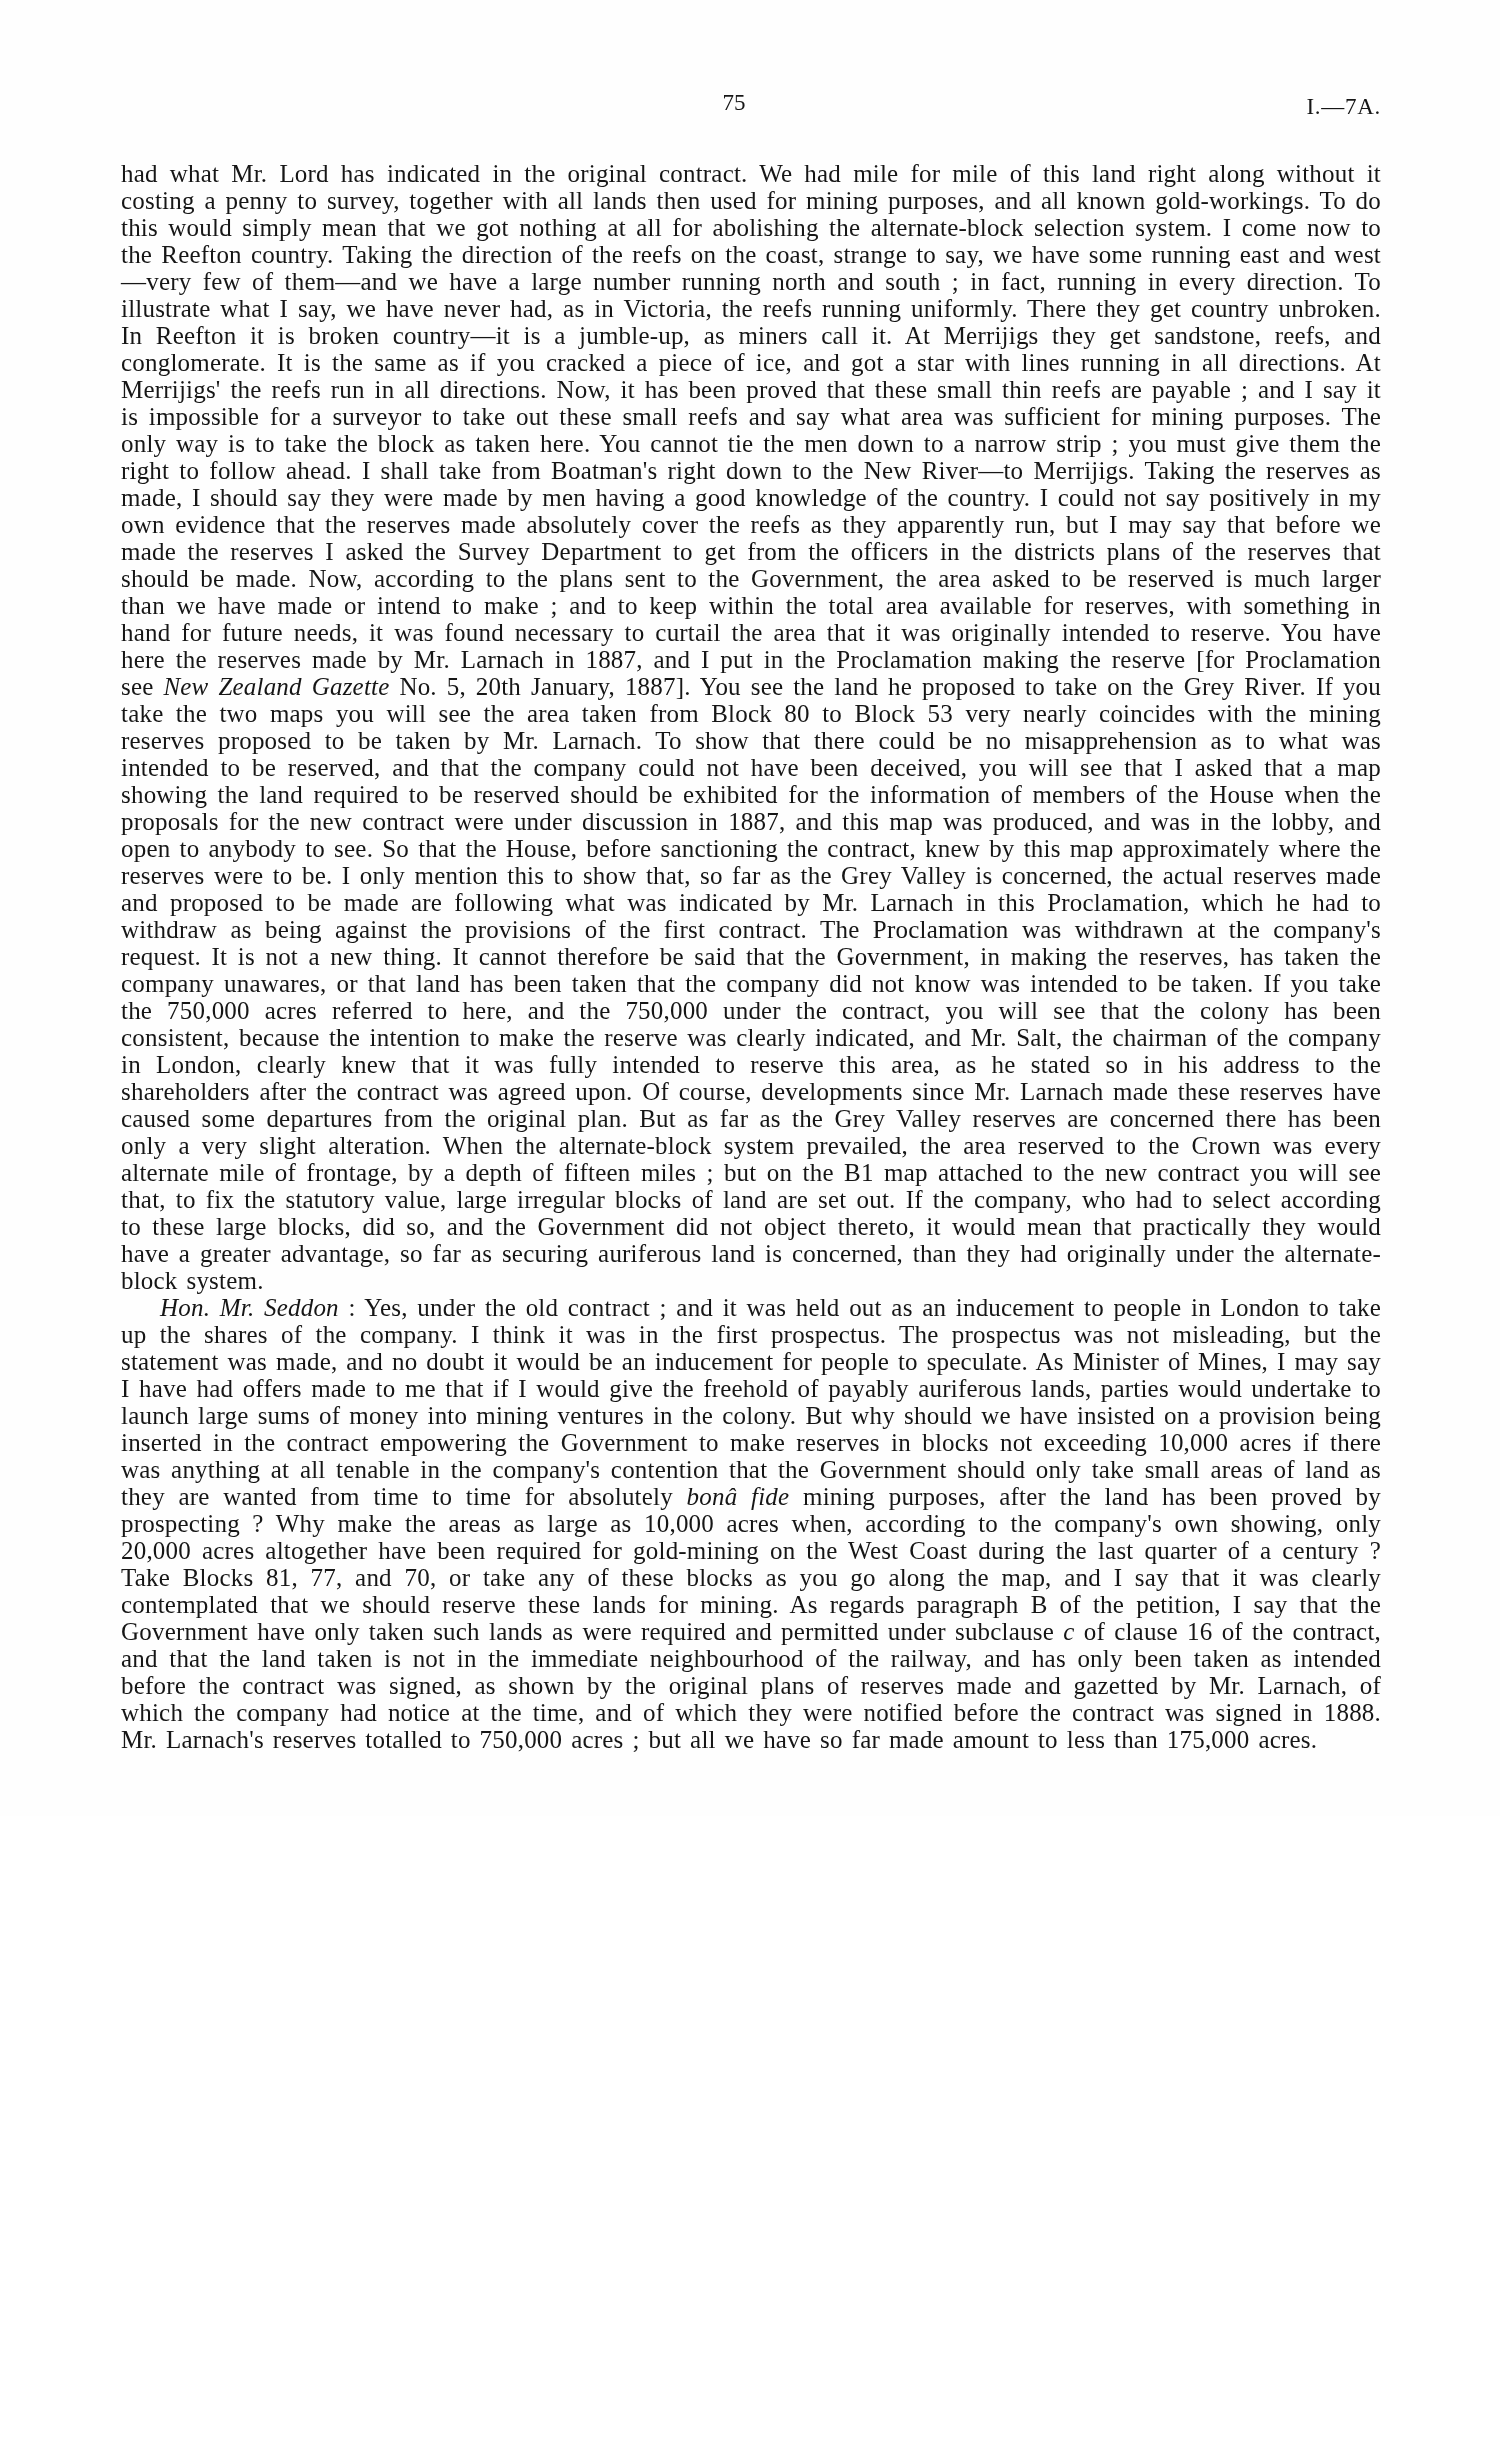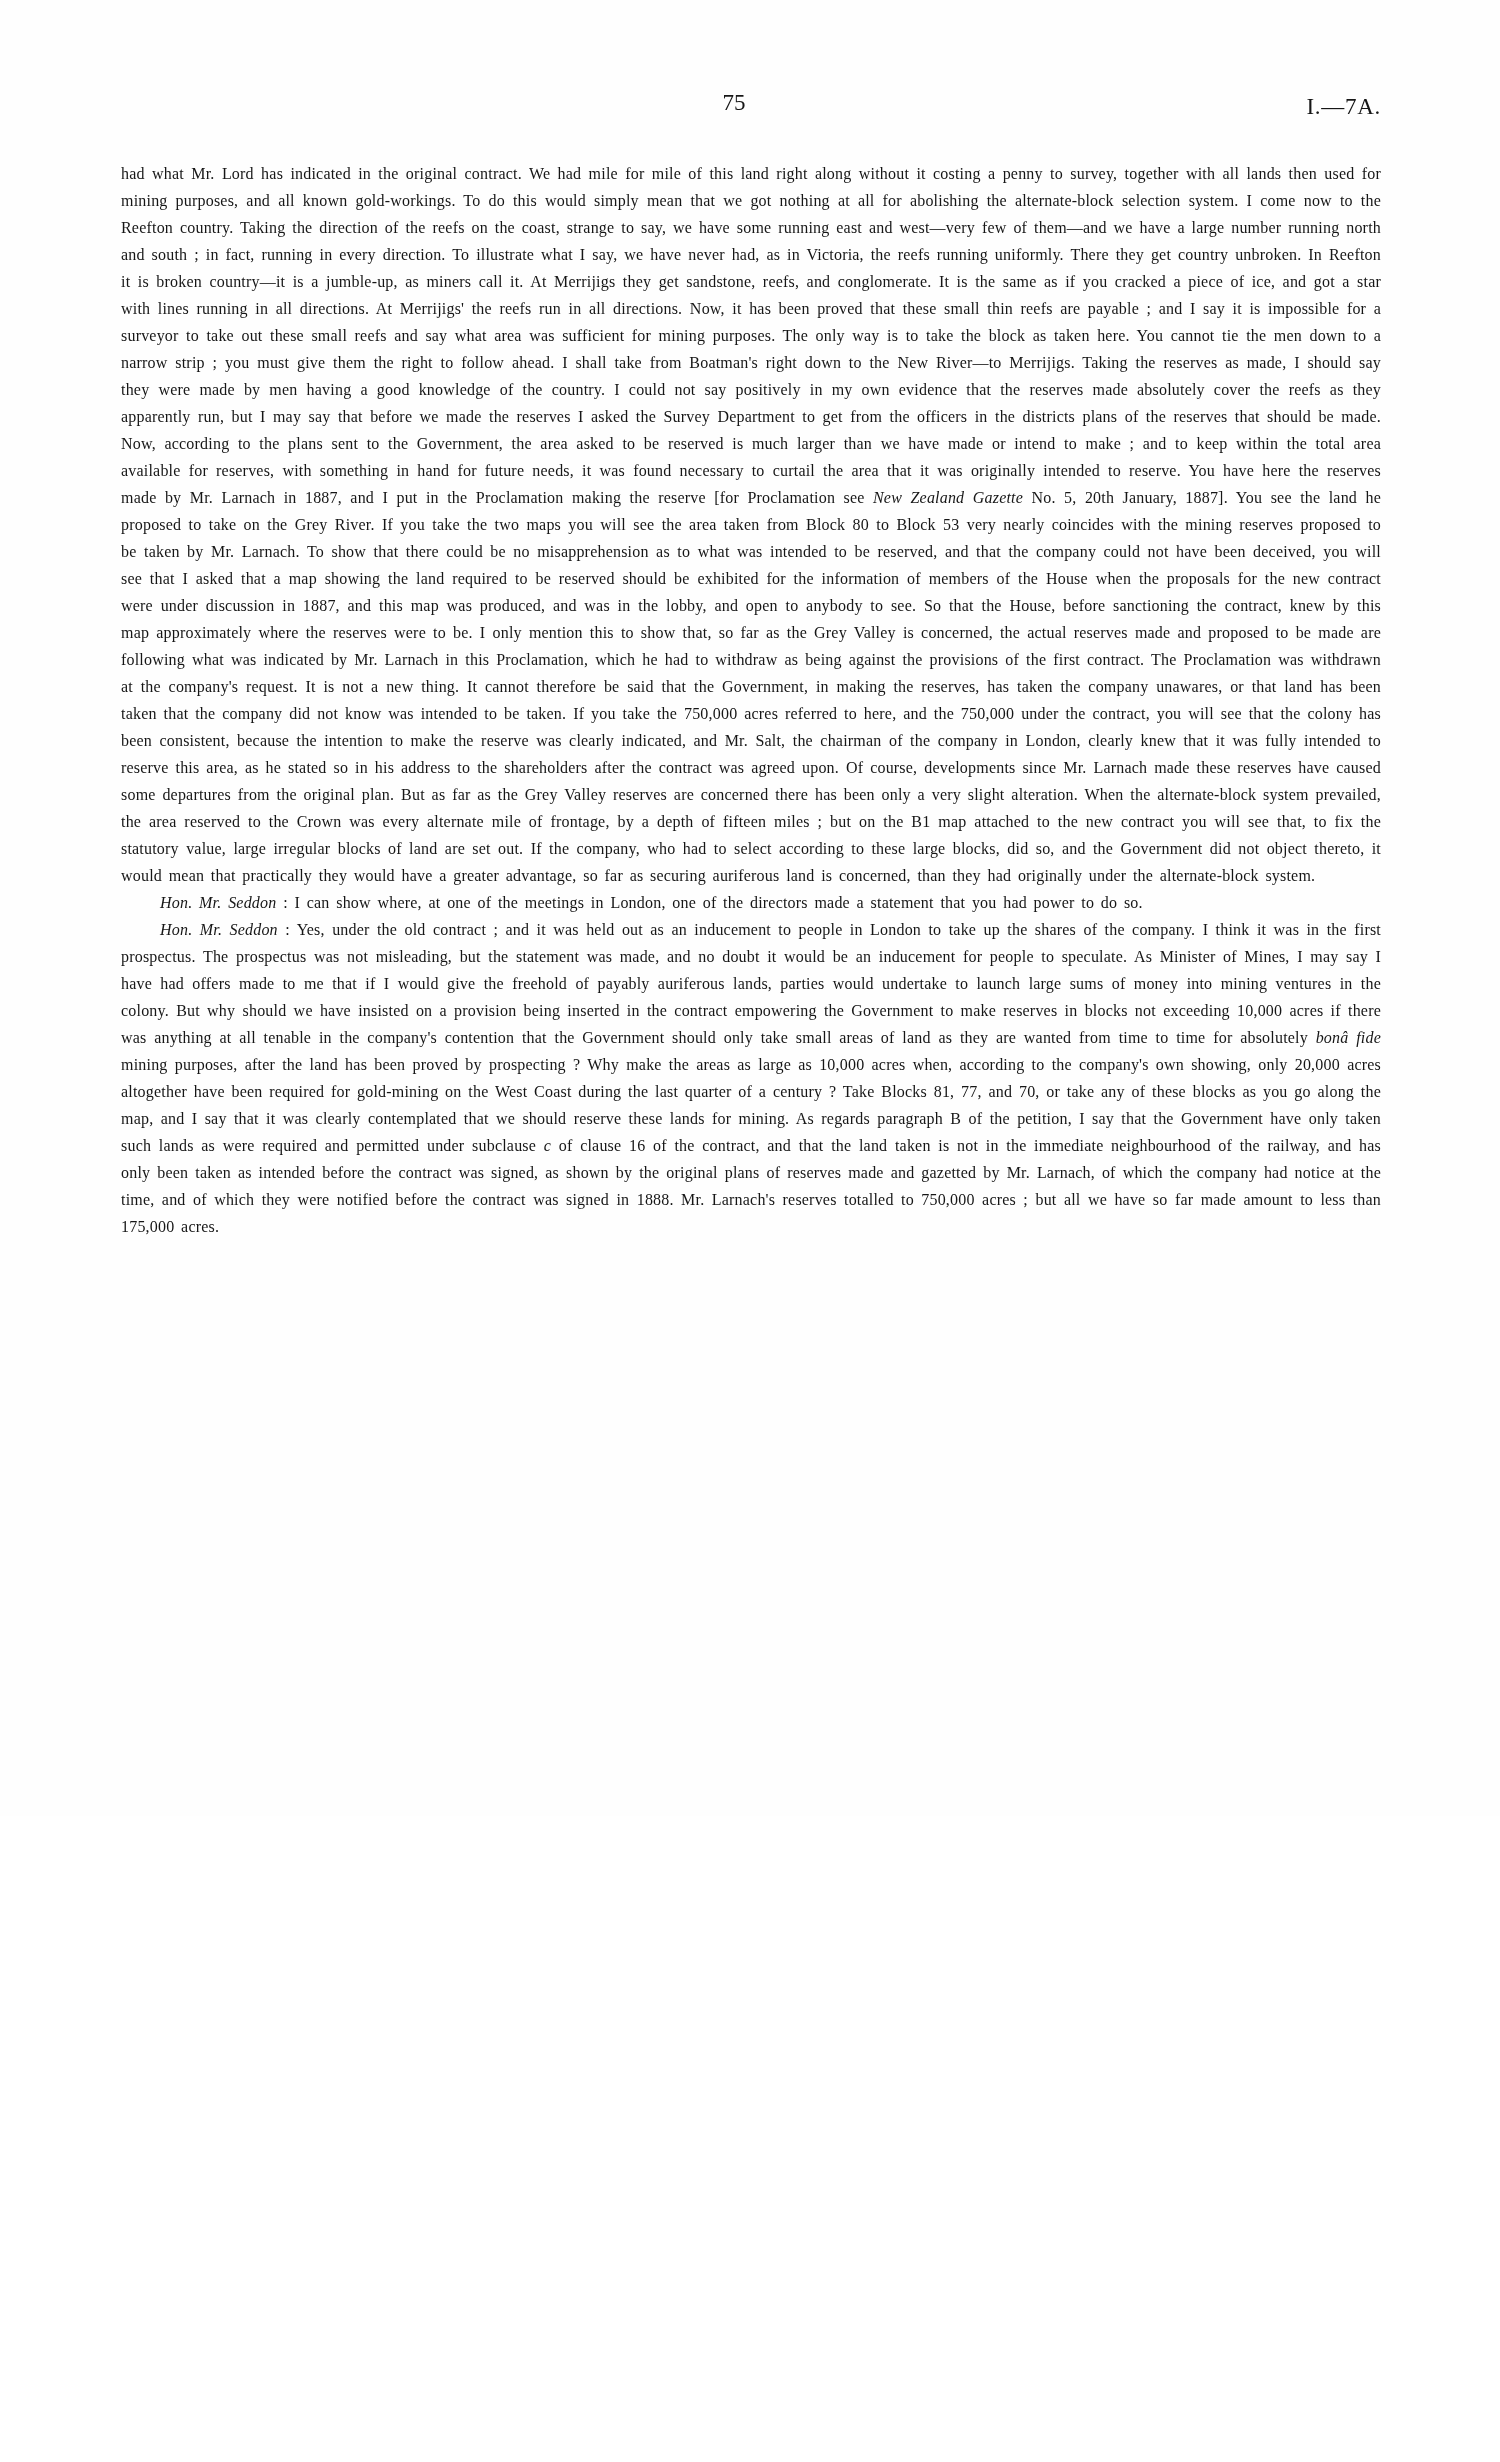--- a/index.html
+++ b/index.html
@@ -35,21 +35,21 @@
     position: absolute;
     right: 0;
     top: 4px;
     letter-spacing: 0.7px;
   }
   .body-text {
     position: absolute;
     top: 160px;
     left: 121px;
     width: 1260px;
-    font-size: 16px;
+    font-size: 25px;
     line-height: 27px;
     text-align: justify;
     letter-spacing: 0.2px;
     word-spacing: 2.5px;
   }
   .body-text p {
     margin: 0;
     padding: 0;
   }
   .body-text p.indent {
@@ -62,17 +62,16 @@
 </head>
 <body>
 
 <div class="page">
   <div class="page-header">
     <span class="page-num">75</span>
     <span class="doc-ref">I.—7A.</span>
   </div>
   <div class="body-text">
       <p class=""><span>had what Mr. Lord has indicated in the original contract.  We had mile for mile of this land right along without it costing a penny to survey, together with all lands then used for mining purposes, and all known gold-workings.  To do this would simply mean that we got nothing at all for abolishing the alternate-block selection system.  I come now to the Reefton country.  Taking the direction of the reefs on the coast, strange to say, we have some running east and west—very few of them—and we have a large number running north and south&nbsp;; in fact, running in every direction.  To illustrate what I say, we have never had, as in Victoria, the reefs running uniformly.  There they get country unbroken.  In Reefton it is broken country—it is a jumble-up, as miners call it.  At Merrijigs they get sandstone, reefs, and conglomerate.  It is the same as if you cracked a piece of ice, and got a star with lines running in all directions.  At Merrijigs' the reefs run in all directions.  Now, it has been proved that these small thin reefs are payable&nbsp;; and I say it is impossible for a surveyor to take out these small reefs and say what area was sufficient for mining purposes.  The only way is to take the block as taken here.  You cannot tie the men down to a narrow strip&nbsp;; you must give them the right to follow ahead.  I shall take from Boatman's right down to the New River—to Merrijigs.  Taking the reserves as made, I should say they were made by men having a good knowledge of the country.  I could not say positively in my own evidence that the reserves made absolutely cover the reefs as they apparently run, but I may say that before we made the reserves I asked the Survey Department to get from the officers in the districts plans of the reserves that should be made.  Now, according to the plans sent to the Government, the area asked to be reserved is much larger than we have made or intend to make&nbsp;; and to keep within the total area available for reserves, with something in hand for future needs, it was found necessary to curtail the area that it was originally intended to reserve.  You have here the reserves made by Mr. Larnach in 1887, and I put in the Proclamation making the reserve [for Proclamation see </span><i>New Zealand Gazette</i><span> No. 5, 20th January, 1887].  You see the land he proposed to take on the Grey River.  If you take the two maps you will see the area taken from Block 80 to Block 53 very nearly coincides with the mining reserves proposed to be taken by Mr. Larnach.  To show that there could be no misapprehension as to what was intended to be reserved, and that the company could not have been deceived, you will see that I asked that a map showing the land required to be reserved should be exhibited for the information of members of the House when the proposals for the new contract were under discussion in 1887, and this map was produced, and was in the lobby, and open to anybody to see.  So that the House, before sanctioning the contract, knew by this map approximately where the reserves were to be.  I only mention this to show that, so far as the Grey Valley is concerned, the actual reserves made and proposed to be made are following what was indicated by Mr. Larnach in this Proclamation, which he had to withdraw as being against the provisions of the first contract.  The Proclamation was withdrawn at the company's request.  It is not a new thing.  It cannot therefore be said that the Government, in making the reserves, has taken the company unawares, or that land has been taken that the company did not know was intended to be taken.  If you take the 750,000 acres referred to here, and the 750,000 under the contract, you will see that the colony has been consistent, because the intention to make the reserve was clearly indicated, and Mr. Salt, the chairman of the company in London, clearly knew that it was fully intended to reserve this area, as he stated so in his address to the shareholders after the contract was agreed upon.  Of course, developments since Mr. Larnach made these reserves have caused some departures from the original plan.  But as far as the Grey Valley reserves are concerned there has been only a very slight alteration.  When the alternate-block system prevailed, the area reserved to the Crown was every alternate mile of frontage, by a depth of fifteen miles&nbsp;; but on the B1 map attached to the new contract you will see that, to fix the statutory value, large irregular blocks of land are set out.  If the company, who had to select according to these large blocks, did so, and the Government did not object thereto, it would mean that practically they would have a greater advantage, so far as securing auriferous land is concerned, than they had originally under the alternate-block system.</span></p>
-      <p class="indent"><i>Hon. Mr. Seddon</i><span>&nbsp;: I can show where, at one of the meetings in London, one of the directors made a statement that you had power to do so.</span></p>
       <p class="indent"><i>Hon. Mr. Seddon</i><span>&nbsp;: Yes, under the old contract&nbsp;; and it was held out as  an inducement to people in London to take up the shares of the company.  I think it was in the first prospectus.  The prospectus was not misleading, but the statement was made, and no doubt it would be an inducement for people to speculate.  As Minister of Mines, I may say I have had offers made to me that if I would give the freehold of payably auriferous lands, parties would undertake to launch large sums of money into mining ventures in the colony.  But why should we have insisted on a provision being inserted in the contract empowering the Government to make reserves in blocks not exceeding 10,000 acres if there was anything at all tenable in the company's contention that the Government should only take small areas of land as they are wanted from time to time for absolutely </span><i>bonâ fide</i><span> mining purposes, after the land has been proved by prospecting&nbsp;?  Why make the areas as large as 10,000 acres when, according to the company's own showing, only 20,000 acres altogether have been required for gold-mining on the West Coast during the last quarter of a century&nbsp;?  Take Blocks 81, 77, and 70, or take any of these blocks as you go along the map, and I say that it was clearly contemplated that we should reserve these lands for mining.  As regards paragraph B of the petition, I say that the Government have only taken such lands as were required and permitted under subclause </span><i>c</i><span> of clause 16 of the contract, and that the land taken is not in the immediate neighbourhood of the railway, and has only been taken as intended before the contract was signed, as shown by the original plans of reserves made and gazetted by Mr. Larnach, of which the company had notice at the time, and of which they were notified before the contract was signed in 1888.  Mr. Larnach's reserves totalled to 750,000 acres&nbsp;; but all we have so far made amount to less than 175,000 acres.</span></p>
     </div>
 </div>
 
 
 </body></html>

